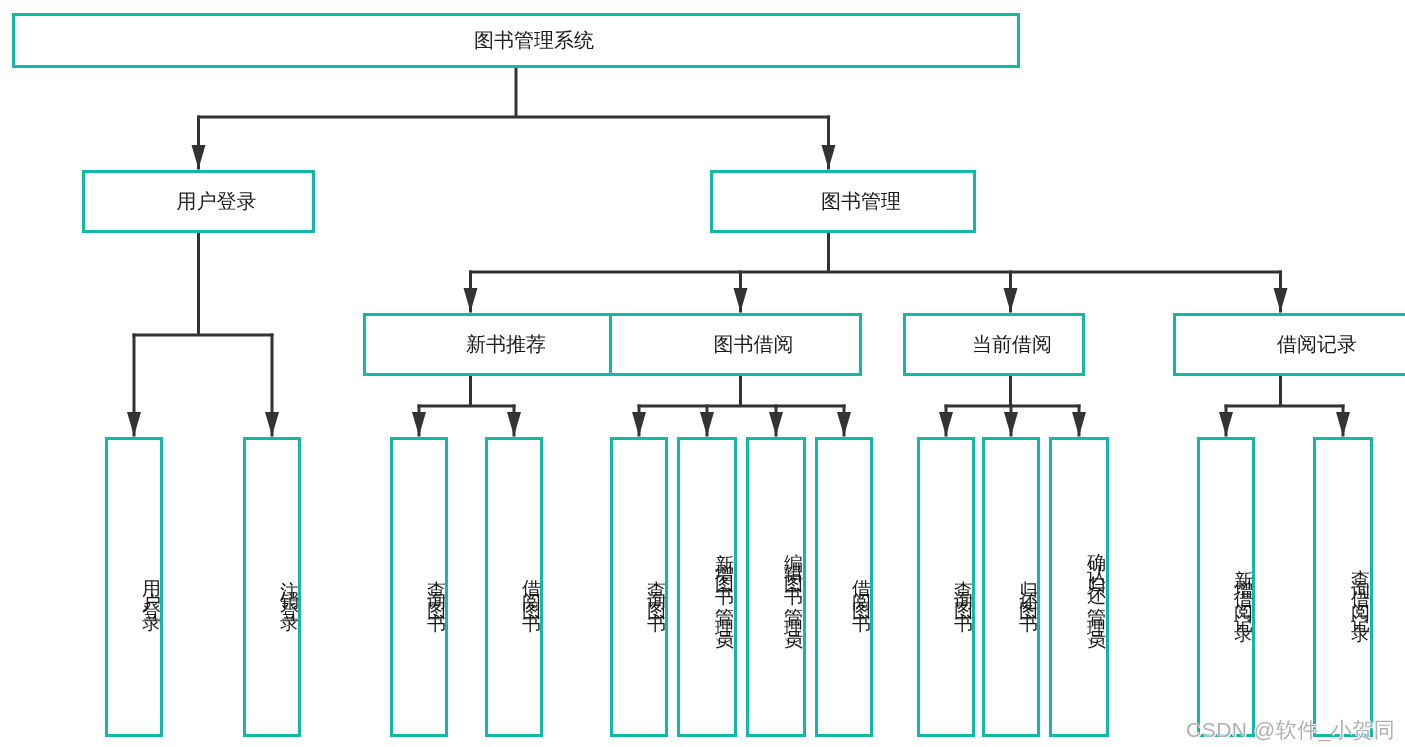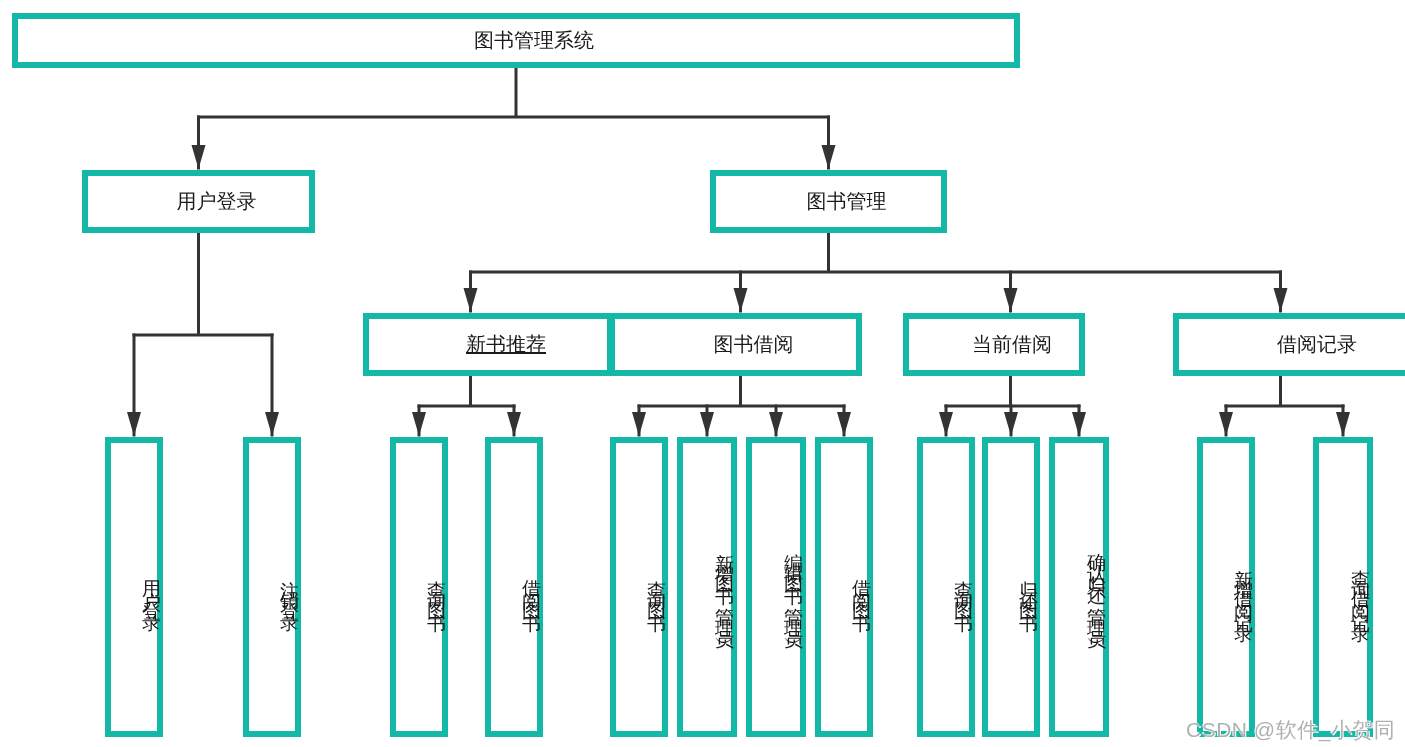--- a/index.html
+++ b/index.html
@@ -3,21 +3,21 @@
 <meta charset="utf-8">
 <style>
   html,body { margin:0; padding:0; background:#ffffff; }
   .canvas {
     position:relative; width:1405px; height:747px; background:#ffffff;
     font-family:"Liberation Sans", sans-serif; color:#1a1a1a; overflow:hidden;
   }
   .connectors { position:absolute; left:0; top:0; width:1405px; height:747px; z-index:0; }
   .box {
     position:absolute; box-sizing:border-box; background:#ffffff;
-    border:6px solid #14b8a6; display:flex; align-items:center; justify-content:center;
+    border:3px solid #14b8a6; display:flex; align-items:center; justify-content:center;
     z-index:1; text-align:center;padding-left:36px;
   }
   .root  { left:12px;  top:13px;  width:1008px; height:55px; font-size:20px; }
   .lv2, .lv3 { top:170px; height:63px; font-size:20px; }
   .lv3 { top:313px; }
   .leaf { top:437px; height:300px; }
   .leaf .vtext {
     writing-mode:vertical-lr; font-size:19px; letter-spacing:11px; line-height:1;
     white-space:nowrap;
   }
@@ -71,23 +71,23 @@
 
       <path d="M1280.5 376 V406 M1226 406 H1343"></path>
       <line x1="1226" y1="406" x2="1226" y2="435" marker-end="url(#ah)"></line>
       <line x1="1343" y1="406" x2="1343" y2="435" marker-end="url(#ah)"></line>
     </g>
   </svg>
 
   <div class="box root">图书管理系统</div>
 
   <div class="box lv2" style="left:82px;  width:233px;">用户登录</div>
-  <div class="box lv2" style="left:710px; width:237px;">图书管理</div>
+  <div class="box lv2" style="left:710px; width:266px;">图书管理</div>
 
-  <div class="box lv3" style="left:363px;  width:250px;text-decoration:underline;">新书推荐</div>
+  <div class="box lv3" style="left:363px;  width:250px;">新书推荐</div>
   <div class="box lv3" style="left:609px;  width:253px;font-family:Liberation Serif, serif;">图书借阅</div>
   <div class="box lv3" style="left:903px;  width:182px;">当前借阅</div>
   <div class="box lv3" style="left:1173px; width:252px;">借阅记录</div>
 
   <div class="box leaf" style="left:105px; width:58px;">
     <span class="vtext">用户登录</span>
   </div>
   <div class="box leaf" style="left:243px; width:58px;">
     <span class="vtext">注销登录</span>
   </div>

